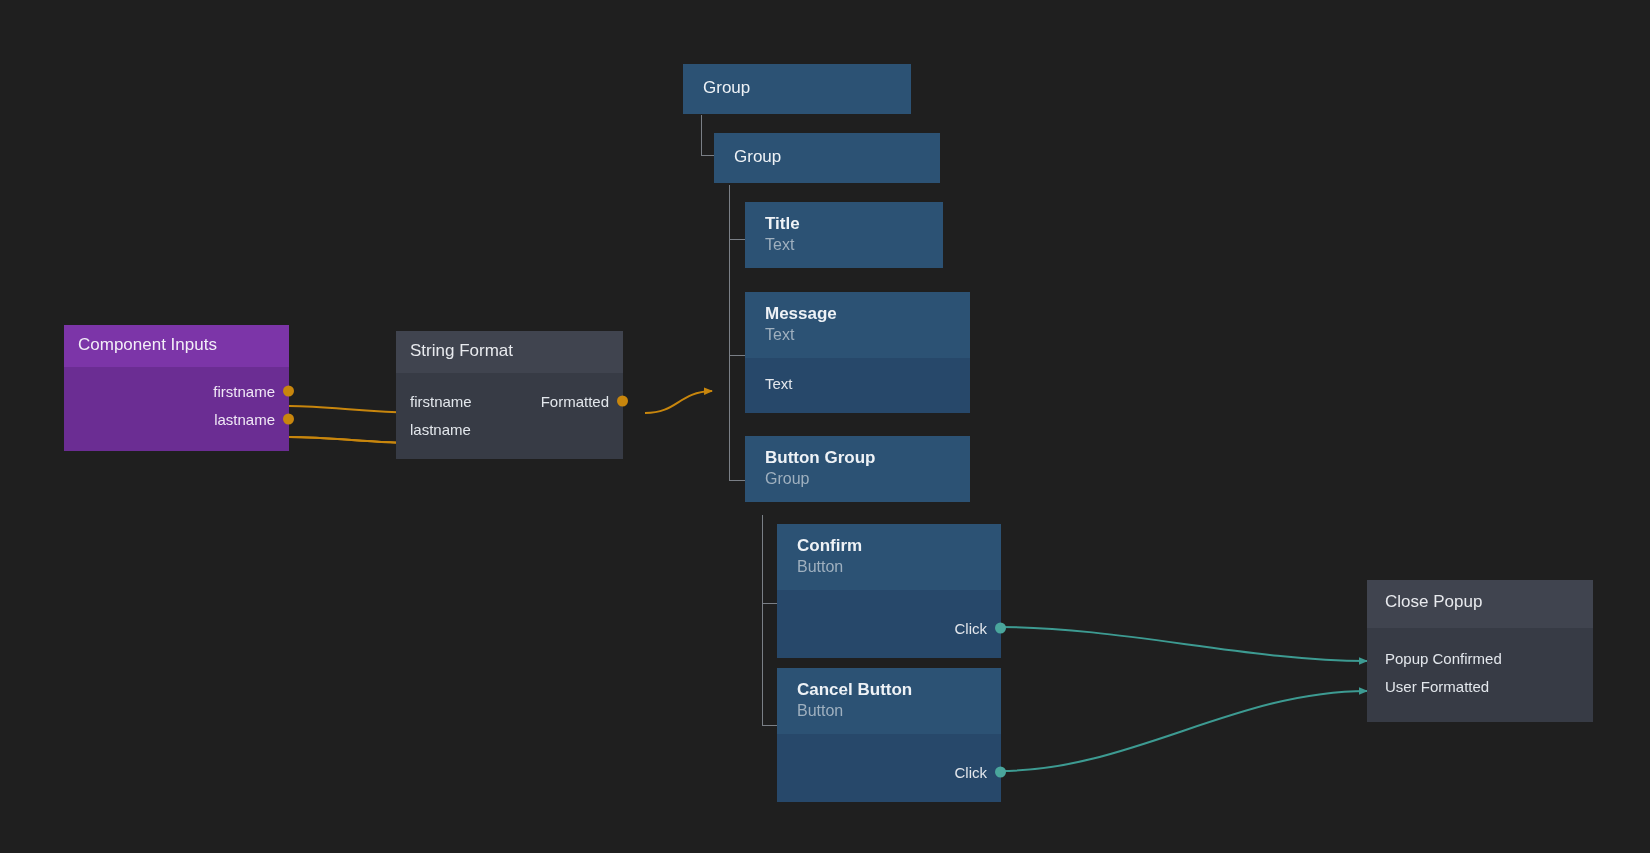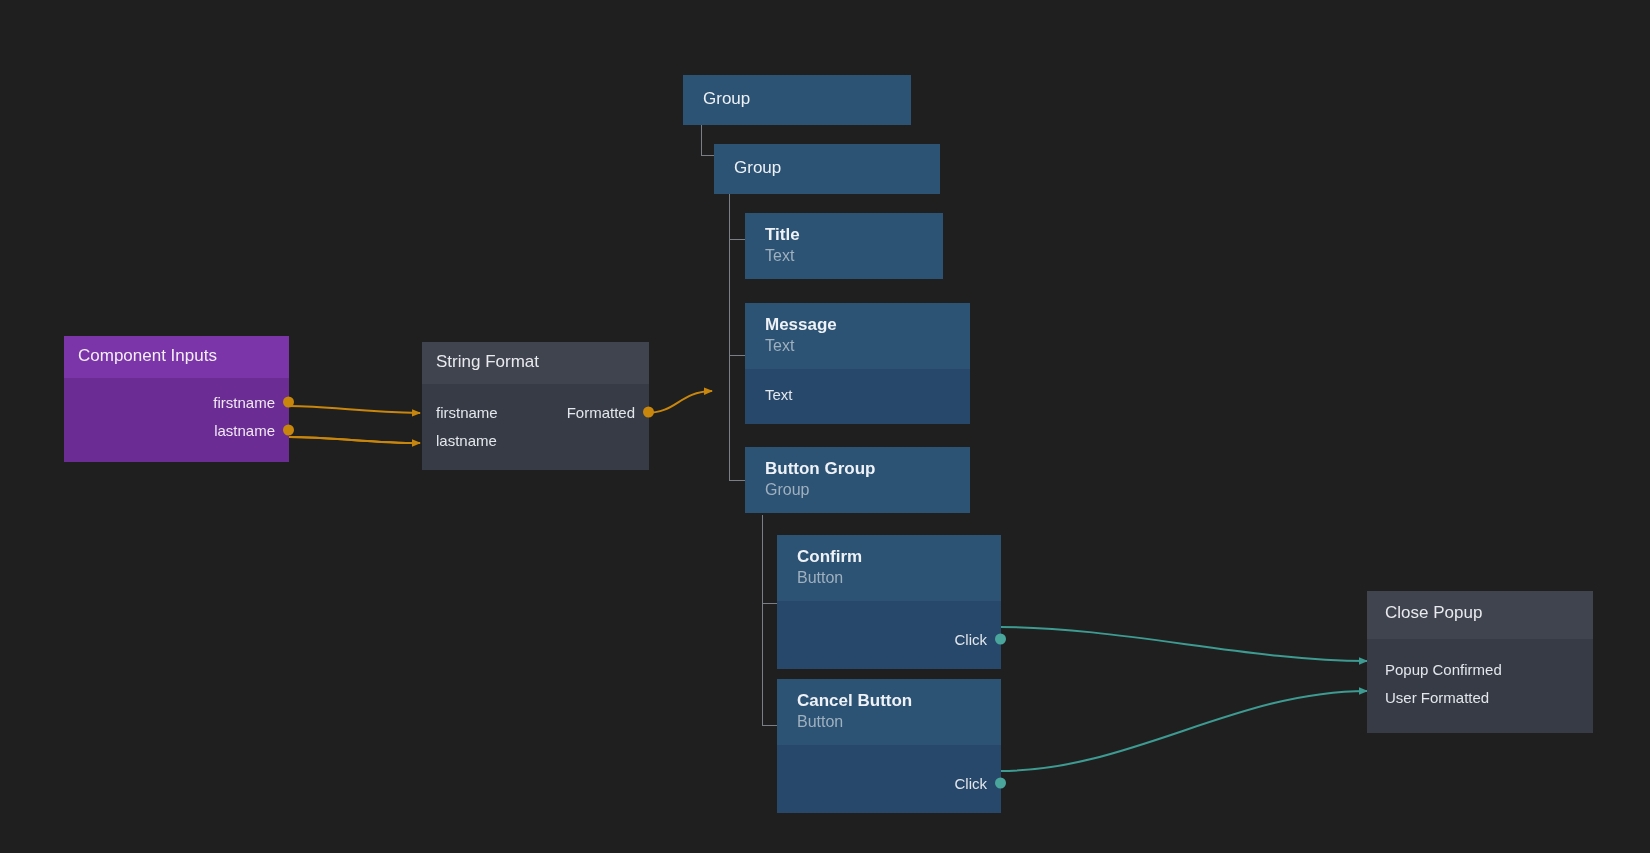--- a/index.html
+++ b/index.html
@@ -30,21 +30,20 @@
   }
   .node {
     position: absolute;
     box-sizing: border-box;
     z-index: 10;
   }
   .node-header {
     box-sizing: border-box;
     width: 100%;
     padding: 10px 14px 12px 14px;
-    margin-top: 11px;
   }
   .node-body {
     box-sizing: border-box;
     width: 100%;
     position: relative;
   }
   
   .node-purple .node-header {
     background: #7c35a8;
   }
@@ -194,21 +193,21 @@
         <span class="port-dot right orange"></span>
       </div>
       <div class="port-row out">
         <span class="port-label purple">lastname</span>
         <span class="port-dot right orange"></span>
       </div>
       <div class="spacer" style="height:18px;"></div>
     </div>
   </div>
 
-  <div class="node node-slate" style="left:422px; top:331px; width:227px;">
+  <div class="node node-slate" style="left:396px; top:331px; width:227px;">
     <div class="node-header">
       <div class="node-title">String Format</div>
     </div>
     <div class="node-body">
       <div class="spacer" style="height:14px;"></div>
       <div class="port-row split">
         <span class="port-label">firstname</span>
         <span class="port-label">Formatted</span>
         <span class="port-dot right orange"></span>
       </div>

